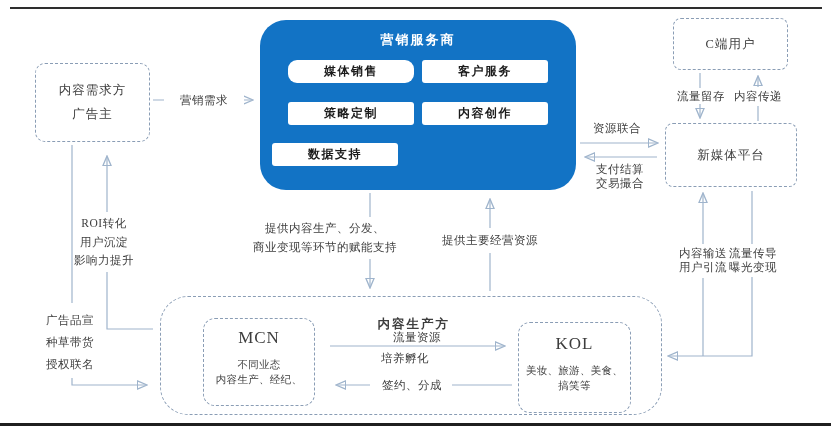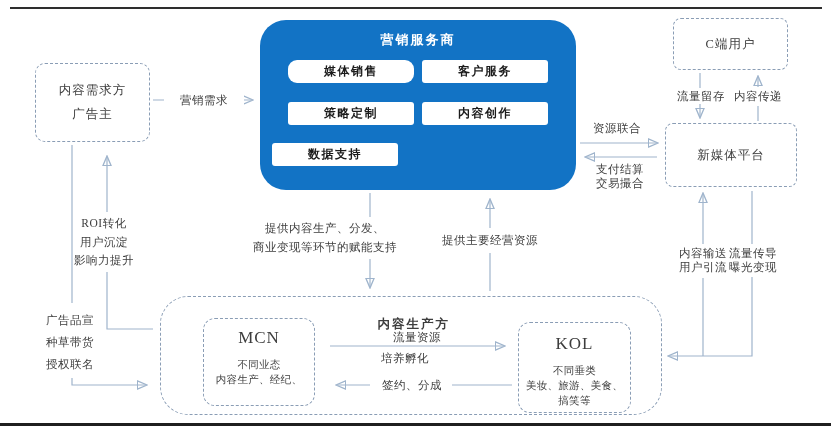--- a/index.html
+++ b/index.html
@@ -118,21 +118,20 @@
   <div class="producer-title">内容生产方</div>
 
   <div class="subbox" style="left:203px;top:318px;width:112px;height:88px;padding-top:9px;">
     <div class="sb-title">MCN</div>
     <div class="sb-line">不同业态</div>
     <div class="sb-line">内容生产、经纪、</div>
   </div>
 
   <div class="subbox" style="left:518px;top:322px;width:113px;height:91px;padding-top:11px;">
     <div class="sb-title">KOL</div>
-    <div class="sb-line">不同垂类</div>
     <div class="sb-line">美妆、旅游、美食、</div>
     <div class="sb-line">搞笑等</div>
   </div>
 
   <div class="lbl bg" style="left:164px;top:93px;width:76px;">营销需求</div>
 
   <div class="lbl" style="left:70px;top:214px;width:68px;line-height:18.5px;">
     <div>ROI转化</div>
     <div>用户沉淀</div>
     <div>影响力提升</div>

